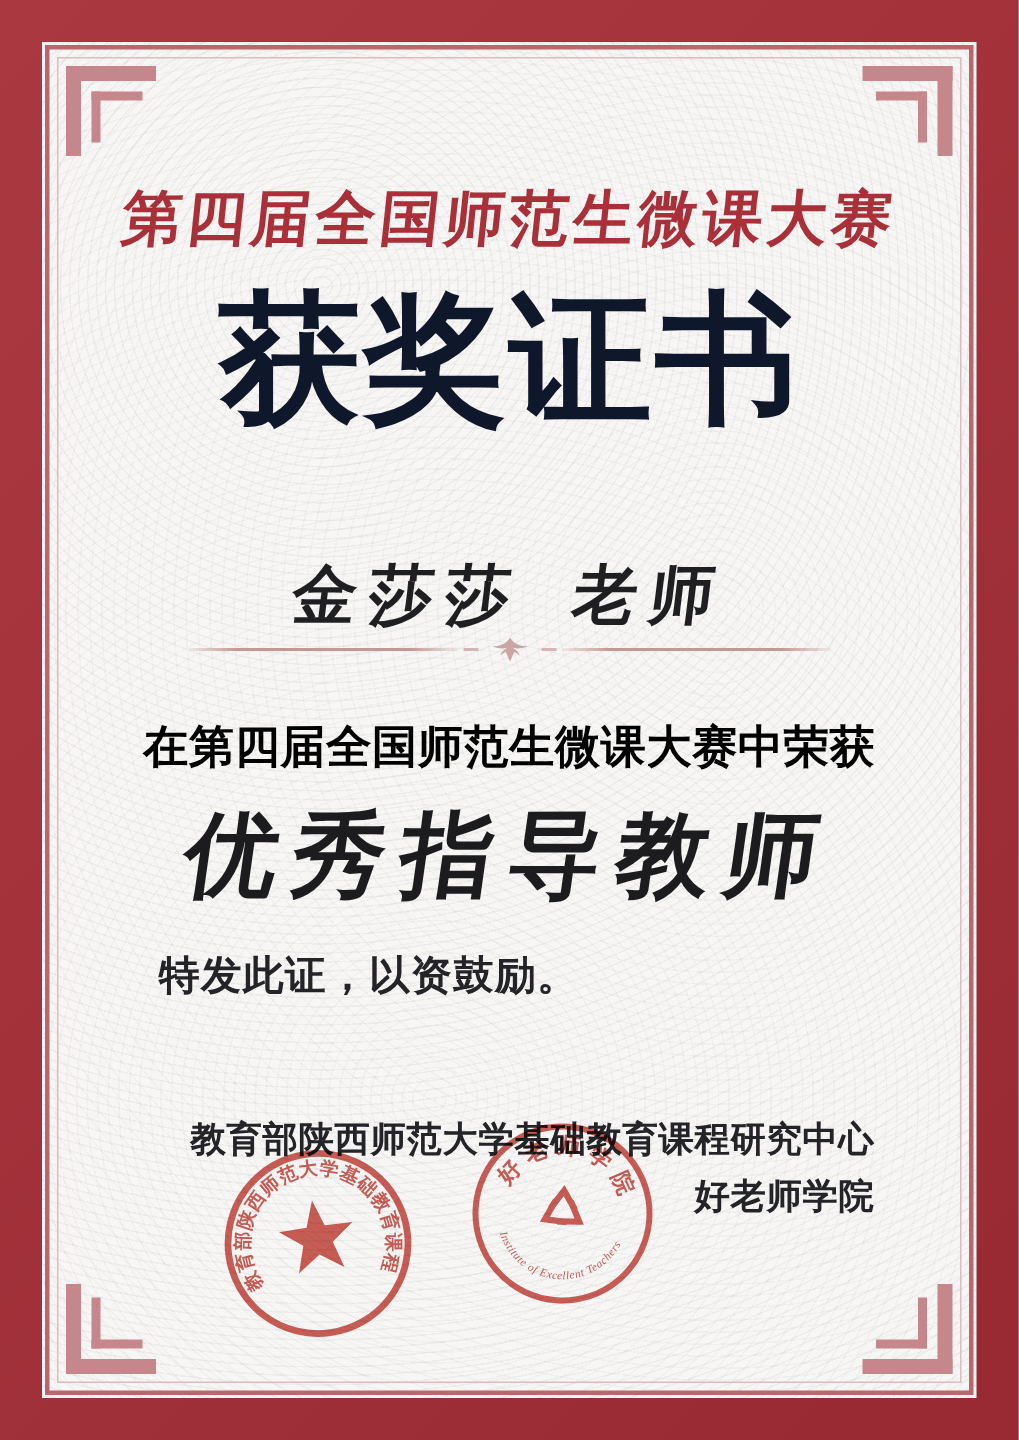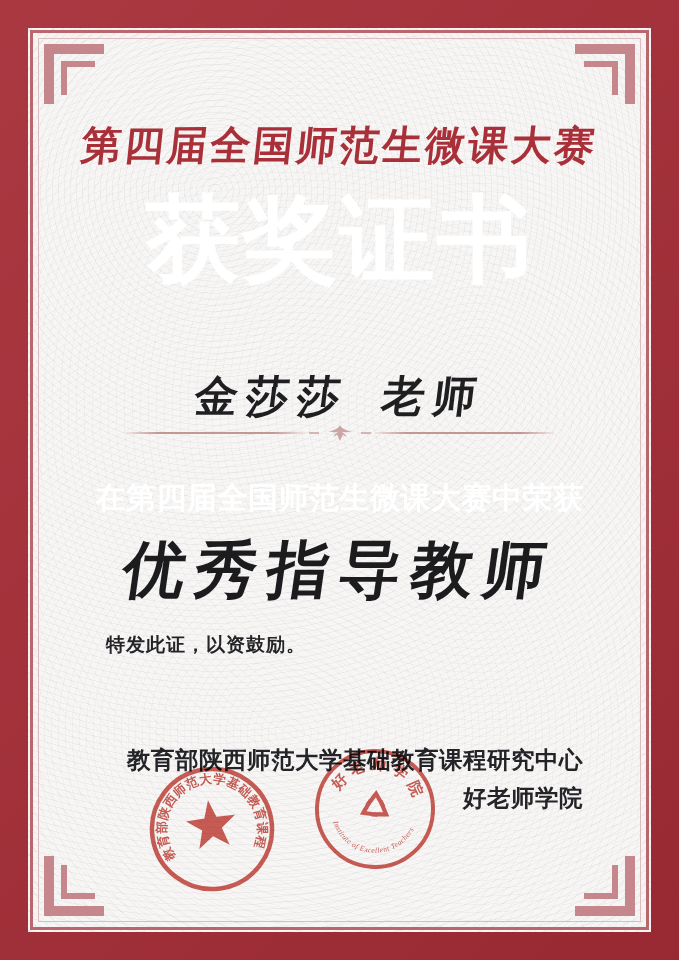--- a/index.html
+++ b/index.html
@@ -21,31 +21,31 @@
   .corner::after{content:"";position:absolute;top:17px;left:17px;width:28px;height:28px;
     border-top:6px solid #c5878c;border-left:6px solid #c5878c;}
   .c-tl{top:44px;left:44px;}
   .c-tr{top:44px;right:44px;transform:rotate(90deg);}
   .c-br{bottom:44px;right:44px;transform:rotate(180deg);}
   .c-bl{bottom:44px;left:44px;transform:rotate(270deg);}
   
   .abs{position:absolute;left:0;width:100%;text-align:center;}
   .top-title{top:118px;font-size:40px;font-weight:700;color:#a93039;
     transform:skewX(-6deg);letter-spacing:3px;}
-  .main-title{top:188px;font-size:95px;line-height:1.1;font-weight:800;color:#ffffff;letter-spacing:2px;}
+  .main-title{top:188px;font-size:95px;line-height:1.1;font-weight:800;color:#0f172a;letter-spacing:2px;}
   .name-line{top:368px;font-size:43px;font-weight:700;color:#1f1f22;transform:skewX(-7deg);letter-spacing:8px;}
   .name-gap{display:inline-block;width:34px;}
   .divider{position:absolute;top:425px;left:126px;right:126px;height:16px;
     display:flex;align-items:center;}
   .rule{flex:1;height:2px;background:linear-gradient(90deg,rgba(196,150,148,.15),#c49694 18%,#c49694 82%,rgba(196,150,148,.15));}
   .dash{width:10px;height:1.5px;background:#d6b4b2;margin:0 4px;}
   .orn{margin:0 2px;flex:0 0 auto;}
-  .grant-line{top:478px;font-size:30px;font-weight:700;color:#ffffff;letter-spacing:0.5px;}
+  .grant-line{top:478px;font-size:30px;font-weight:700;color:#000000;letter-spacing:0.5px;}
   .award-line{top:528px;font-size:62px;font-weight:800;color:#1c1c1f;transform:skewX(-8deg);letter-spacing:10px;}
-  .note-line{top:632px;text-align:left;left:106px;width:auto;font-size:19px;font-weight:700;color:#242428;letter-spacing:1px;}
+  .note-line{top:632px;text-align:left;left:106px;width:auto;font-size:27px;font-weight:700;color:#242428;letter-spacing:1px;}
   .org-block{position:absolute;top:741px;right:96px;text-align:right;
     font-size:23.5px;font-weight:700;color:#242428;line-height:38px;letter-spacing:0.5px;}
   .org-date{padding-right:26px;}
   
   .stamp{position:absolute;mix-blend-mode:multiply;opacity:.82;}
   .stamp-left{left:137px;top:754px;transform:rotate(-8deg);}
   .stamp-right{left:310px;top:744px;transform:rotate(4deg);}
 </style>
 </head>
 <body>

